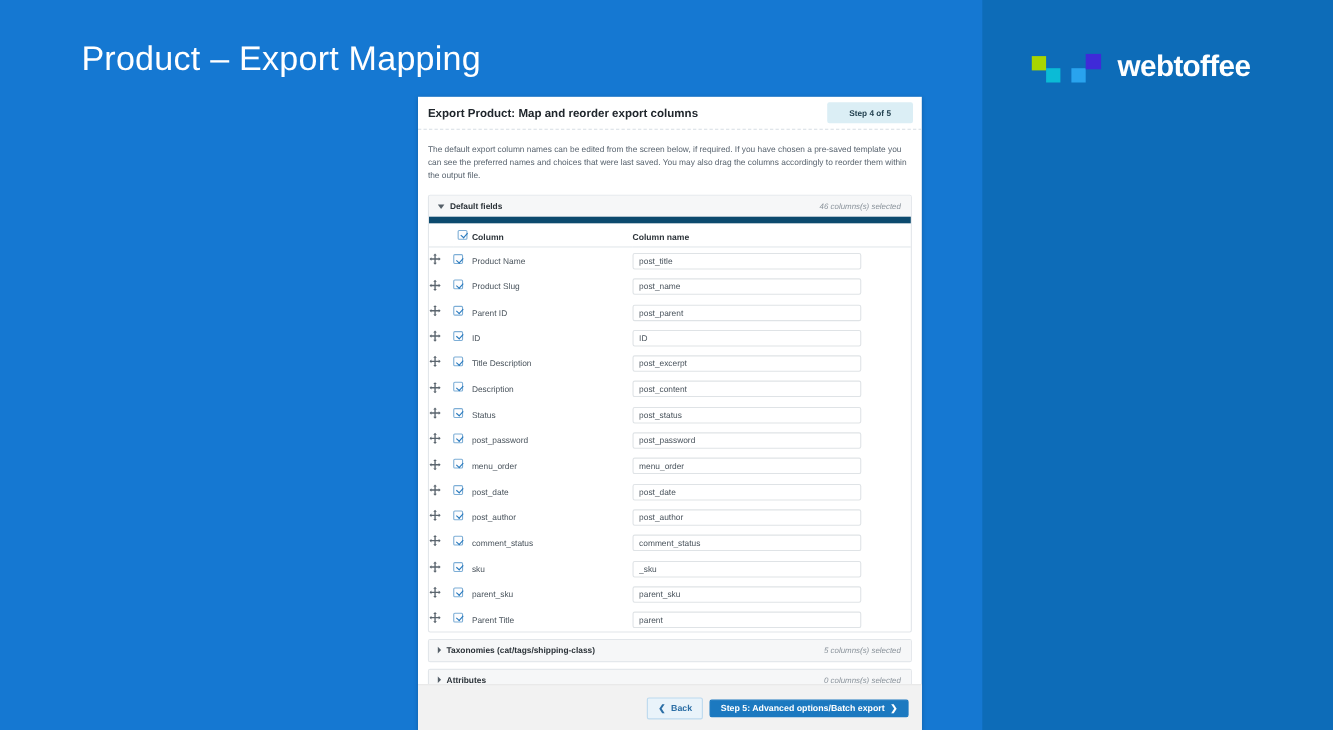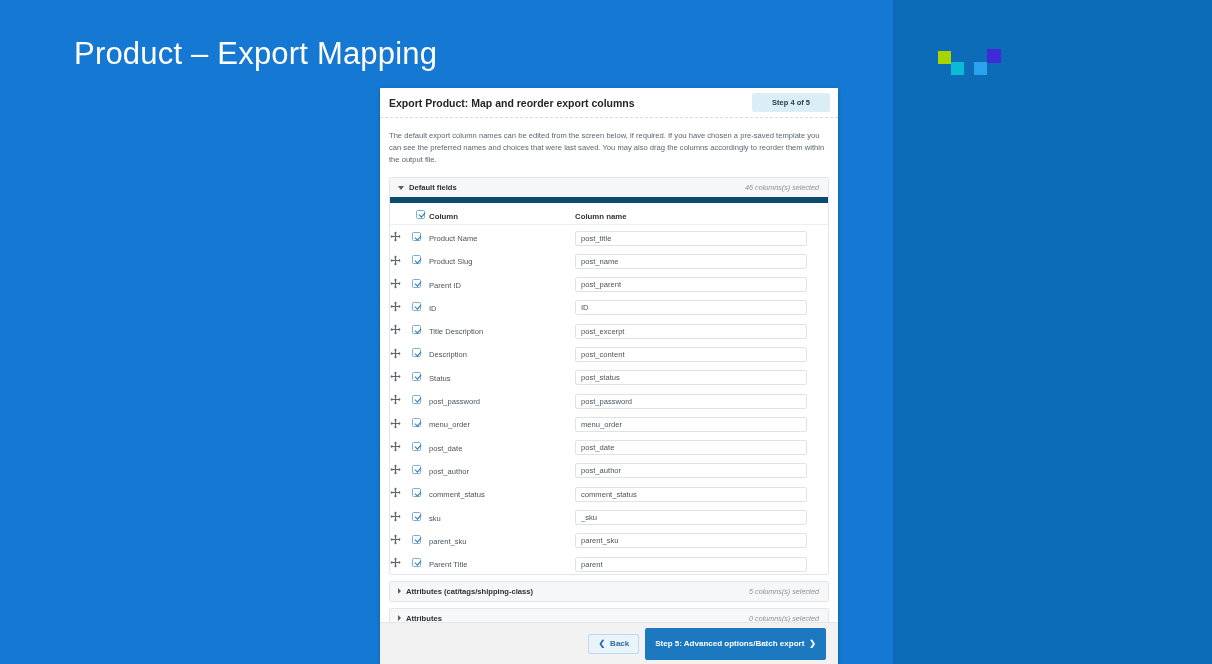--- a/index.html
+++ b/index.html
@@ -212,21 +212,21 @@
   
   .handle {
     width: 11px; height: 11px;
     display: inline-block;
     cursor: move;
     vertical-align: middle;
   }
 
   
   .tinput {
-    width: 232px;
+    width: 208px;
     height: 15px;
     box-sizing: border-box;
     border: 1px solid #dfe3e6;
     border-radius: 2px;
     background: #ffffff;
     font-family: "Liberation Sans", sans-serif;
     font-size: 7.6px;
     color: #4a545d;
     padding: 0 5px;
     outline: none;
@@ -260,41 +260,42 @@
     background: #e9f3fa;
     border: 1px solid #bcd9ee;
     color: #2b6ea5;
     height: 20px;
     padding: 0 9px;
   }
   .btn-next {
     background: #1c79c0;
     border: 1px solid #1c79c0;
     color: #ffffff;
-    height: 32px;
+    height: 16px;
     padding: 0 9px;
   }
   .chev { font-size: 8px; line-height: 1; }
 </style>
 </head>
 <body>
 
 <div class="slide">
 
   <div class="right-band"></div>
 
   <div class="slide-title">Product  –  Export Mapping</div>
 
   <div class="logo">
     <div class="logo-mark">
       <i class="lm1"></i>
       <i class="lm2"></i>
       <i class="lm3"></i>
       <i class="lm4"></i>
     </div>
+    <div class="logo-text">webtoffee</div>
   </div>
 
   <div class="card">
 
     <div class="card-head">
       <div class="card-head-title">Export Product: Map and reorder export columns</div>
       <div class="step-badge">Step 4 of 5</div>
     </div>
 
     <div class="card-body">
@@ -455,21 +456,21 @@
               </tr>
             </tbody>
         </table>
 
       </div>
 
       <div class="panel" style="margin-top:6px">
         <div class="panel-head collapsed" style="border-bottom:none">
           <div class="ph-left">
             <span class="caret"></span>
-            <span class="ph-label">Attributes (cat/tags/shipping-class)</span>
+            <span class="ph-label">Taxonomies (cat/tags/shipping-class)</span>
           </div>
           <span class="ph-count">5 columns(s) selected</span>
         </div>
       </div>
 
       <div class="panel" style="margin-top:6px">
         <div class="panel-head collapsed last">
           <div class="ph-left">
             <span class="caret"></span>
             <span class="ph-label">Attributes</span>

